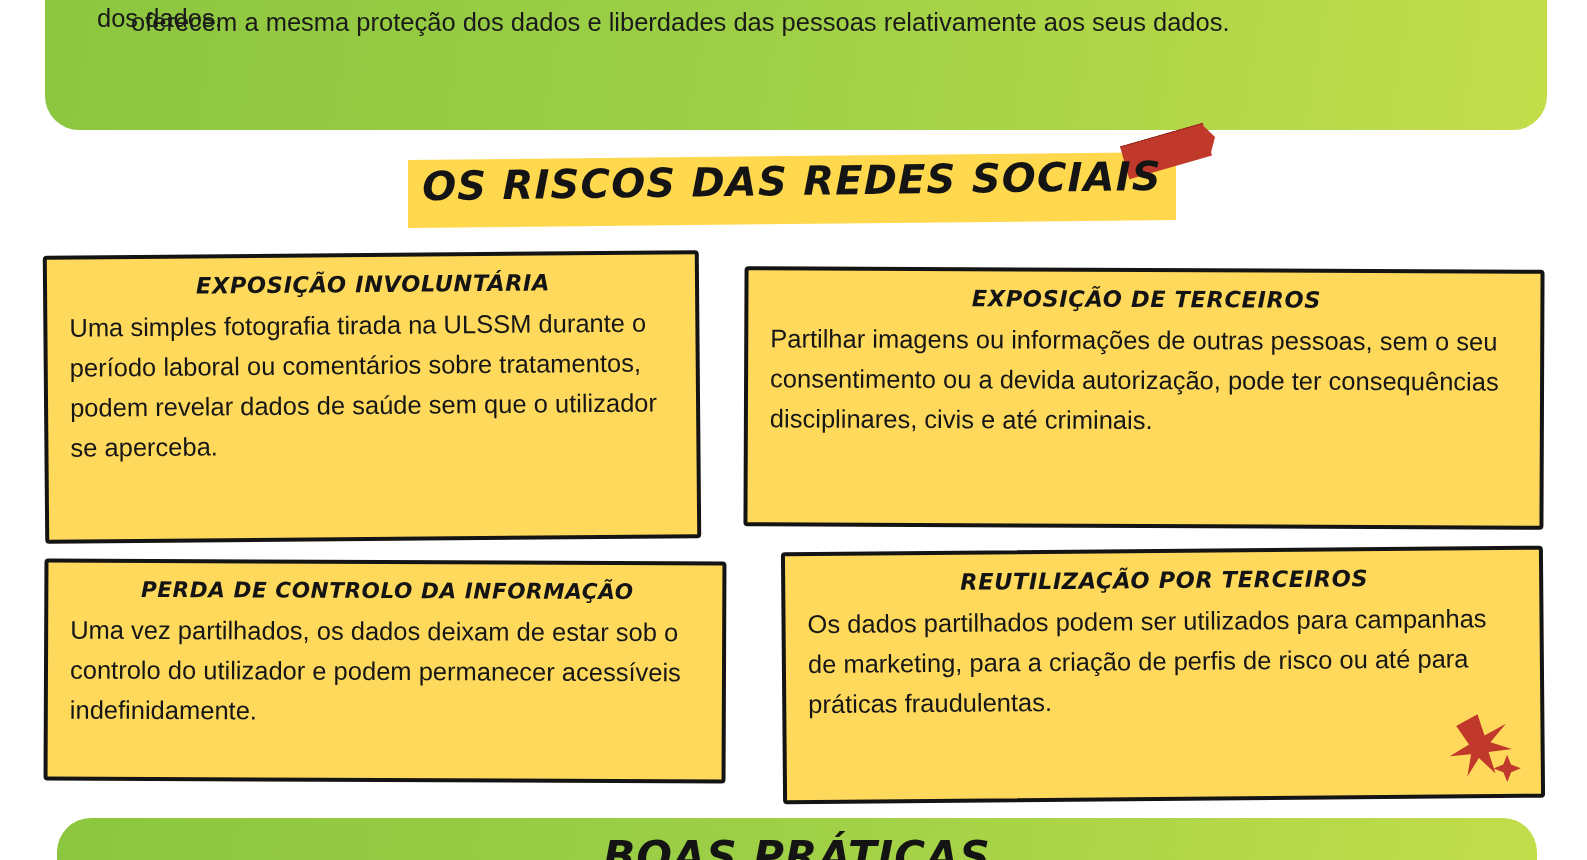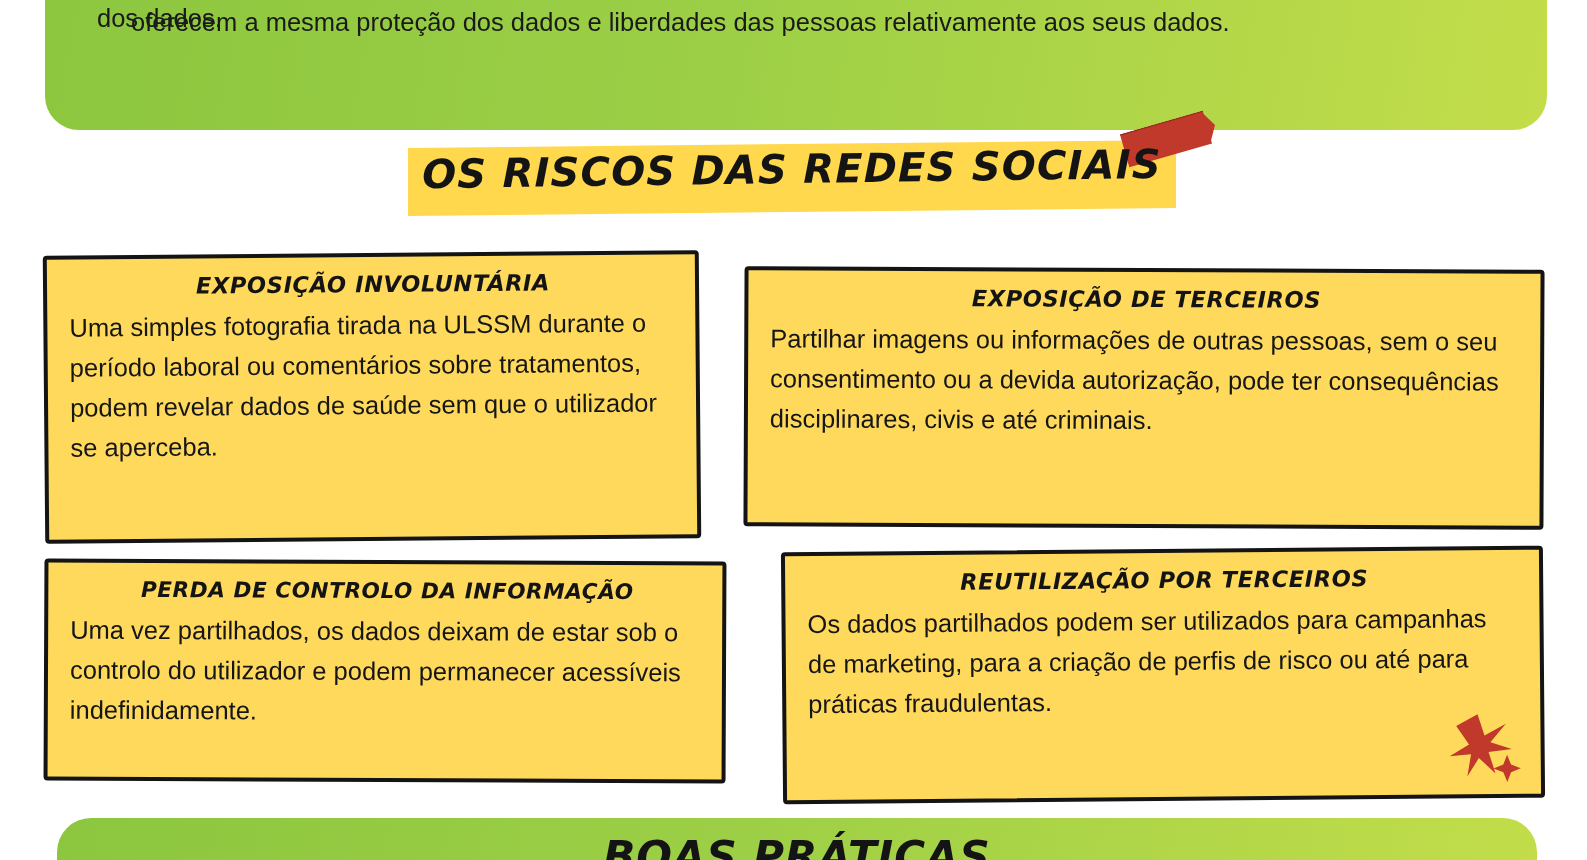--- a/index.html
+++ b/index.html
@@ -56,21 +56,21 @@
     top: 74px;
     font-size: 25.5px;
     color: #1a1a1a;
     opacity: 1;
   }
 
   
   .title-wrap {
     position: absolute;
     left: 408px;
-    top: 138px;
+    top: 150px;
     width: 780px;
     height: 80px;
   }
   .title-banner {
     position: absolute;
     left: 0;
     top: 6px;
     width: 768px;
     height: 68px;
     background: #ffd84d;

